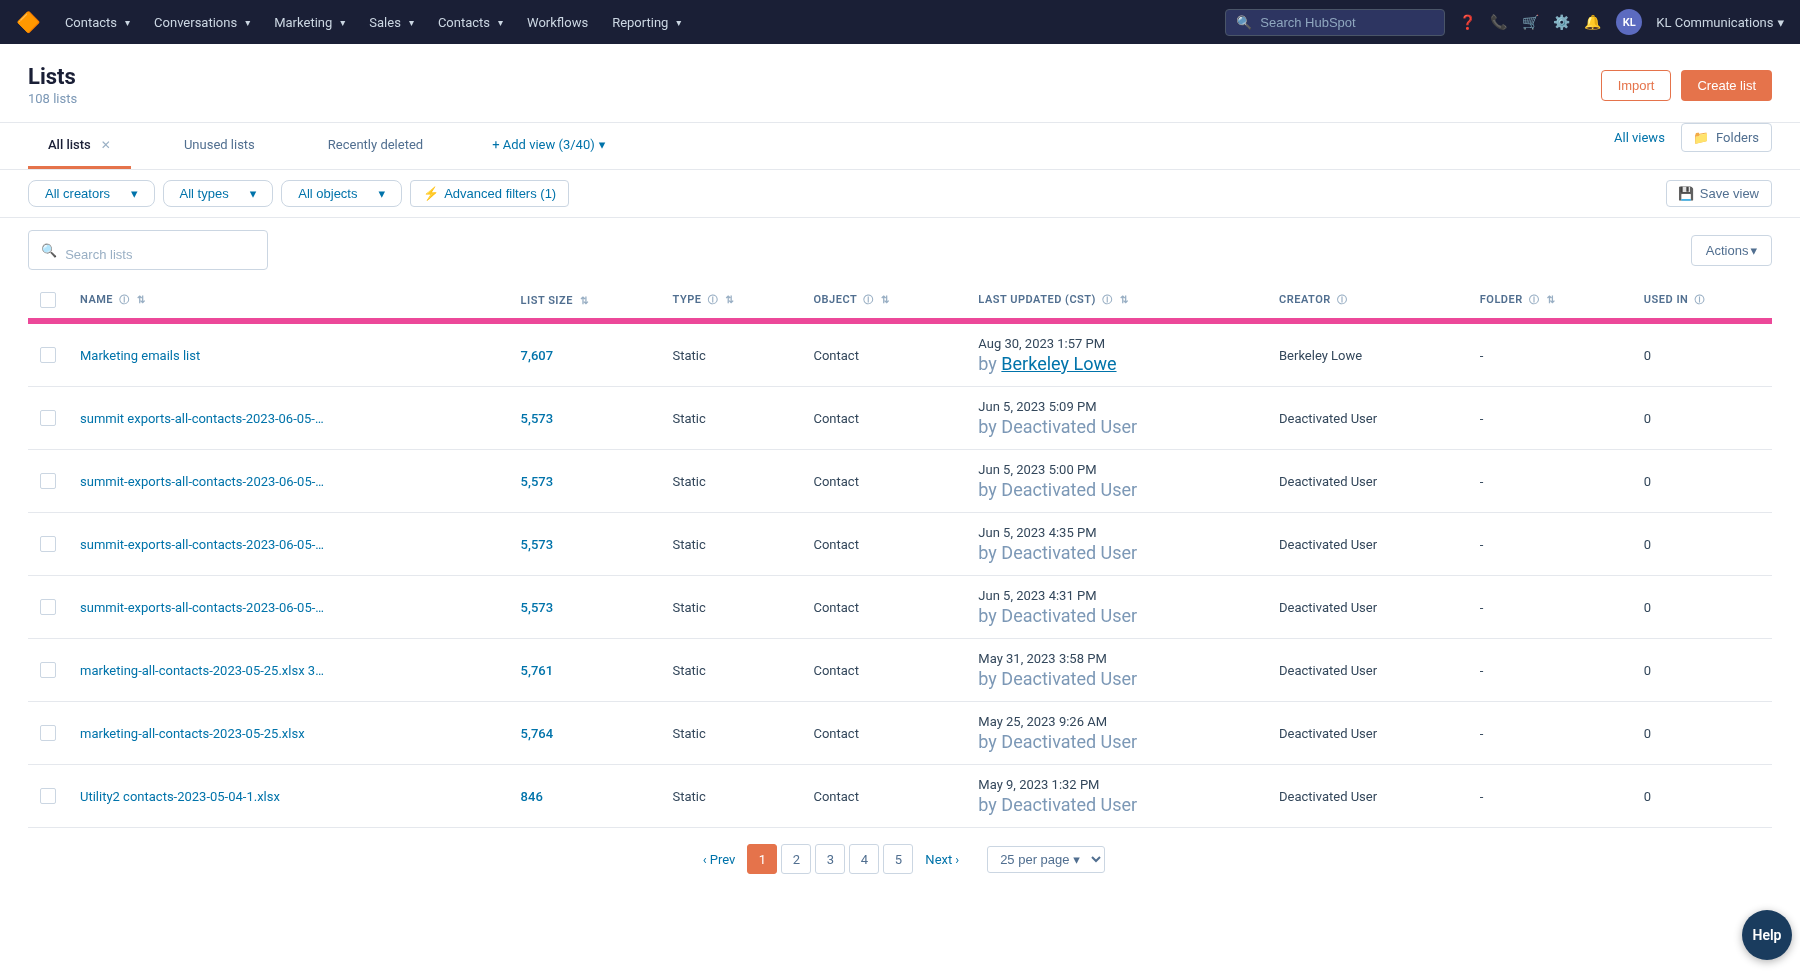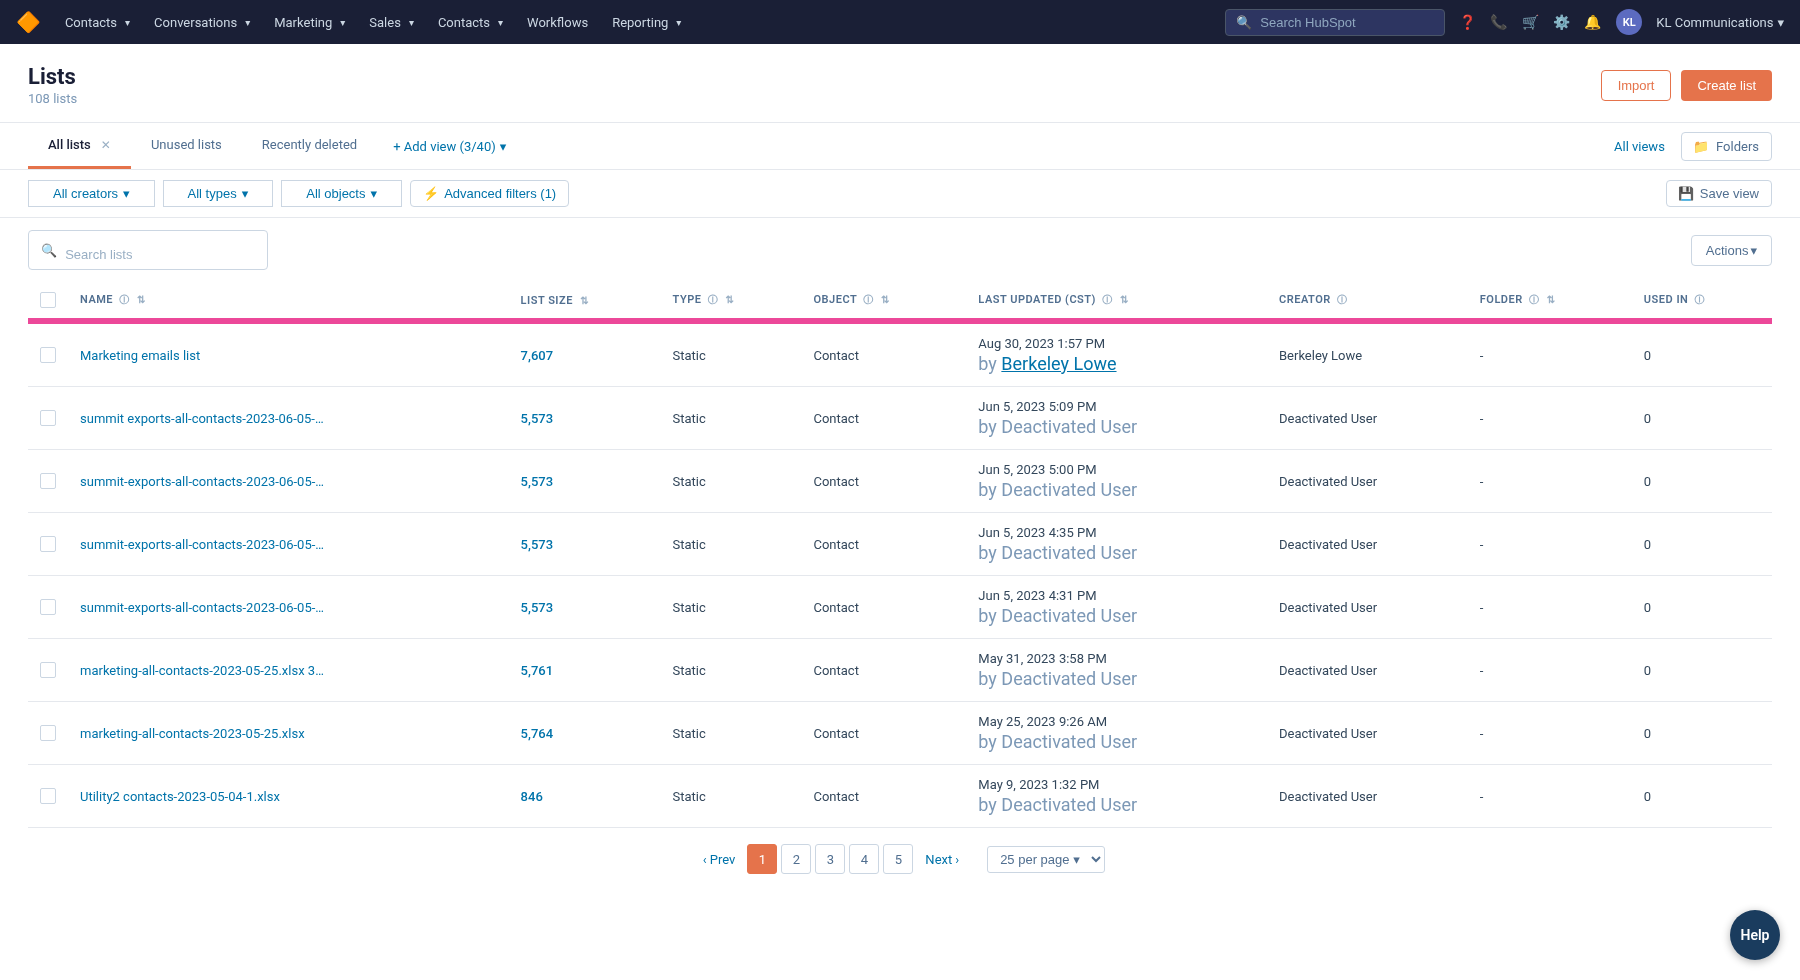--- a/index.html
+++ b/index.html
@@ -89,21 +89,22 @@
       font-weight: 500;
       cursor: pointer;
     }
 
     
     .tabs-container {
       background: white;
       border-bottom: 1px solid #e5e8ed;
       padding: 0 28px;
       display: flex;
-      align-items: center;
+      align-items: flex-start;
+      gap: 33px;
     }
     .tab {
       padding: 14px 20px;
       font-size: 13px;
       color: #516f90;
       cursor: pointer;
       border-bottom: 3px solid transparent;
       white-space: nowrap;
       display: flex;
       align-items: center;
@@ -153,28 +154,28 @@
     .filters-bar {
       padding: 10px 28px;
       display: flex;
       align-items: center;
       gap: 8px;
       border-bottom: 1px solid #e5e8ed;
     }
     .filter-btn {
       border: 1px solid #cbd6e2;
       background: white;
-      padding: 5px 24px;
-      border-radius: 0;
+      padding: 5px 16px;
+      border-radius: 8px;
       font-size: 13px;
       color: #0073aa;
       cursor: pointer;
       display: flex;
       align-items: center;
-      gap: 5px;
+      gap: 21px;
     }
     .advanced-filter-btn {
       border: 1px solid #cbd6e2;
       background: white;
       padding: 5px 12px;
       border-radius: 4px;
       font-size: 13px;
       color: #0073aa;
       cursor: pointer;
       display: flex;
@@ -288,21 +289,21 @@
       color: #516f90;
       cursor: pointer;
       margin-left: 16px;
       background: white;
     }
 
     
     .help-btn {
       position: fixed;
       bottom: 20px;
-      right: 20px;
+      right: 8px;
       background: #1a3c5e;
       color: white;
       width: 50px;
       height: 50px;
       border-radius: 50%;
       display: flex;
       align-items: center;
       justify-content: center;
       font-size: 14px;
       font-weight: 600;

